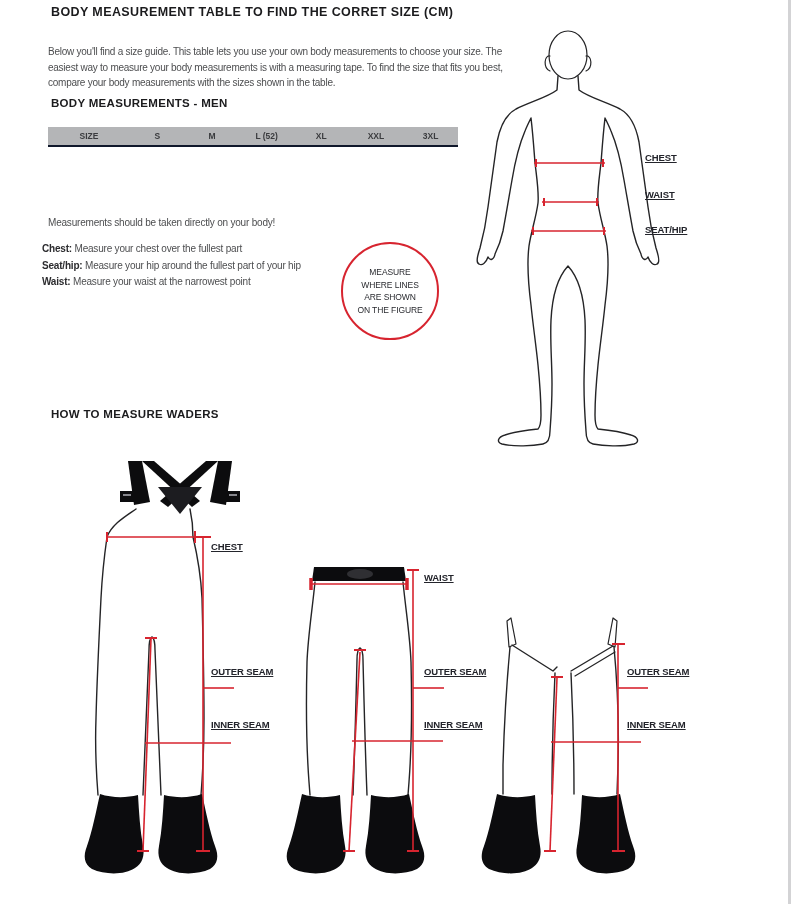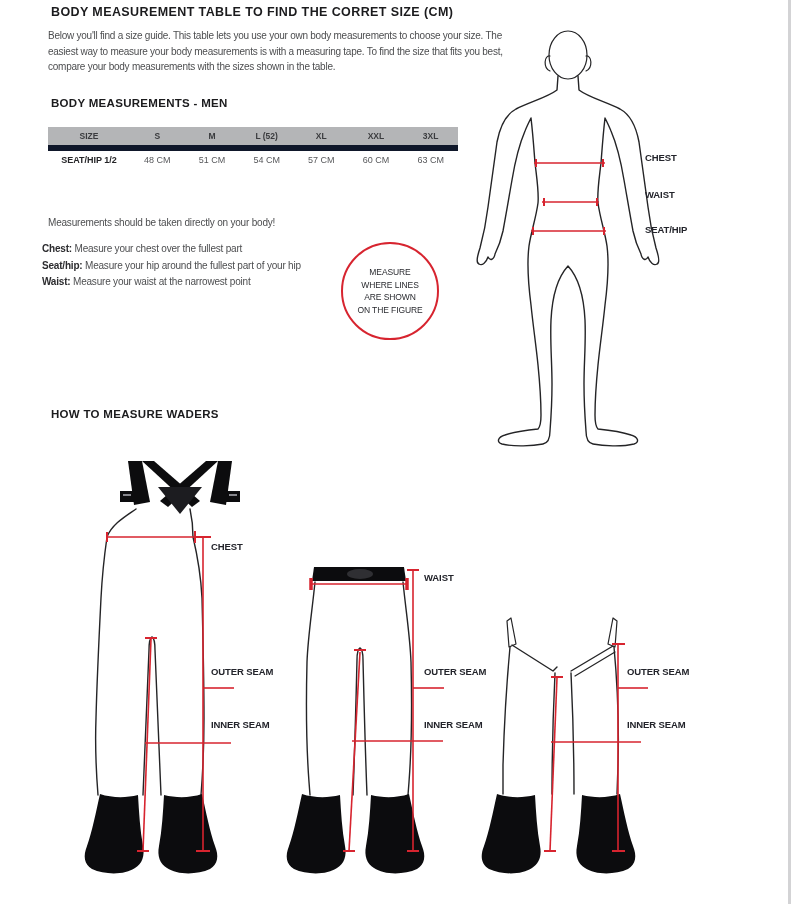--- a/index.html
+++ b/index.html
@@ -5,57 +5,57 @@
   html,body{margin:0;padding:0;background:#ffffff;}
   .page{
     position:relative;width:791px;height:904px;background:#ffffff;overflow:hidden;
     font-family:"Liberation Sans","DejaVu Sans",sans-serif;
   }
   .page-title{
     position:absolute;left:51px;top:5px;font-size:12.5px;font-weight:bold;
     letter-spacing:.4px;color:#1b1b1d;
   }
   .intro{
-    position:absolute;left:48px;top:28px;width:460px;font-size:10px;
+    position:absolute;left:48px;top:44px;width:460px;font-size:10px;
     letter-spacing:-.25px;line-height:15.5px;color:#4d4e50;
   }
   .section-heading{
     position:absolute;font-size:11.5px;font-weight:bold;letter-spacing:.3px;color:#1b1b1d;
   }
   .h-men{left:51px;top:97px;}
   .h-waders{left:51px;top:408px;}
   table.size-table{
     position:absolute;left:48px;top:127px;width:410px;border-collapse:collapse;
     table-layout:fixed;
   }
   table.size-table col.c0{width:82px;}
   table.size-table th{
     background:#b4b5b7;color:#3a3b3e;font-size:8.5px;font-weight:bold;
-    height:18px;text-align:center;padding:0;border-bottom:6px solid #0f172a;
+    height:18px;text-align:center;padding:0;border-bottom:2px solid #0f172a;
   }
   table.size-table td{
     font-size:9px;color:#56575a;height:18px;text-align:center;padding:0;
   }
   table.size-table tr.r0 td, table.size-table tr.r1 td{border-bottom:2px solid #3c3c3e;}
   table.size-table td.row-label{font-weight:bold;color:#242427;}
   .note{
     position:absolute;left:48px;top:217px;font-size:10px;letter-spacing:-.2px;color:#4d4e50;
   }
   .tips{position:absolute;left:42px;top:241px;font-size:10px;letter-spacing:-.2px;
     line-height:16.5px;color:#4d4e50;}
   .tips b{color:#2c2c2f;}
   .measure-circle{
     position:absolute;left:341px;top:242px;width:94px;height:94px;border-radius:50%;
     border:2.5px solid #d7242f;display:flex;flex-direction:column;align-items:center;
     justify-content:center;text-align:center;font-size:8.5px;font-weight:normal;
     line-height:12.5px;color:#292a2f;letter-spacing:-.1px;
   }
   .fig-label{
     position:absolute;font-size:9.5px;font-weight:bold;color:#23242b;
-    letter-spacing:-.1px;white-space:nowrap;
+    letter-spacing:-.1px;white-space:nowrap;text-decoration:underline;
   }
   .lbl-body-chest{left:645px;top:152px;}
   .lbl-body-waist{left:645px;top:189px;}
   .lbl-body-seat{left:645px;top:224px;}
   .lbl-w1-chest{left:211px;top:541px;}
   .lbl-w1-outer{left:211px;top:666px;}
   .lbl-w1-inner{left:211px;top:719px;}
   .lbl-w2-waist{left:424px;top:572px;}
   .lbl-w2-outer{left:424px;top:666px;}
   .lbl-w2-inner{left:424px;top:719px;}
@@ -101,29 +101,20 @@
         <th>SIZE</th>
         <th>S</th>
         <th>M</th>
         <th>L (52)</th>
         <th>XL</th>
         <th>XXL</th>
         <th>3XL</th>
       </tr>
     </thead>
     <tbody>
-      <tr class="r2">
-        <td class="row-label">SEAT/HIP 1/2</td>
-        <td>48 CM</td>
-        <td>51 CM</td>
-        <td>54 CM</td>
-        <td>57 CM</td>
-        <td>60 CM</td>
-        <td>63 CM</td>
-      </tr>
     </tbody>
   </table>
 
   <div class="note">Measurements should be taken directly on your body!</div>
 
   <div class="tips">
     <div><b>Chest:</b><span> Measure your chest over the fullest part</span></div>
     <div><b>Seat/hip:</b><span> Measure your hip around the fullest part of your hip</span></div>
     <div><b>Waist:</b><span> Measure your waist at the narrowest point</span></div>
   </div>

